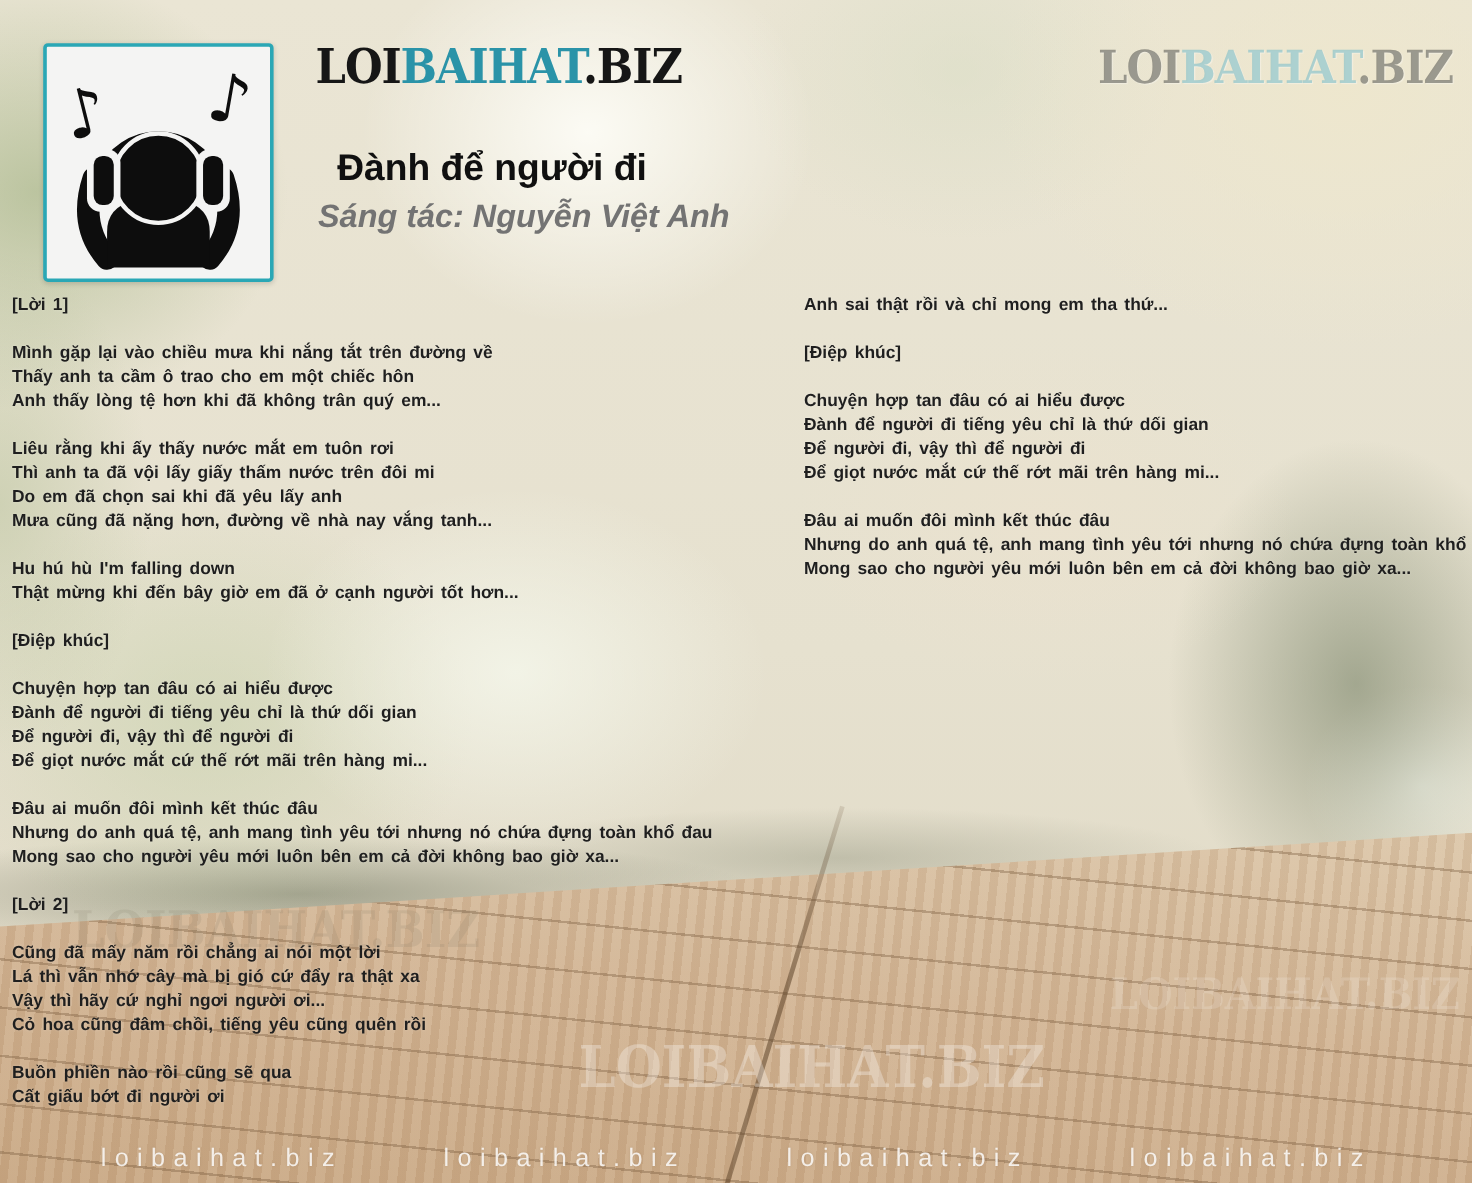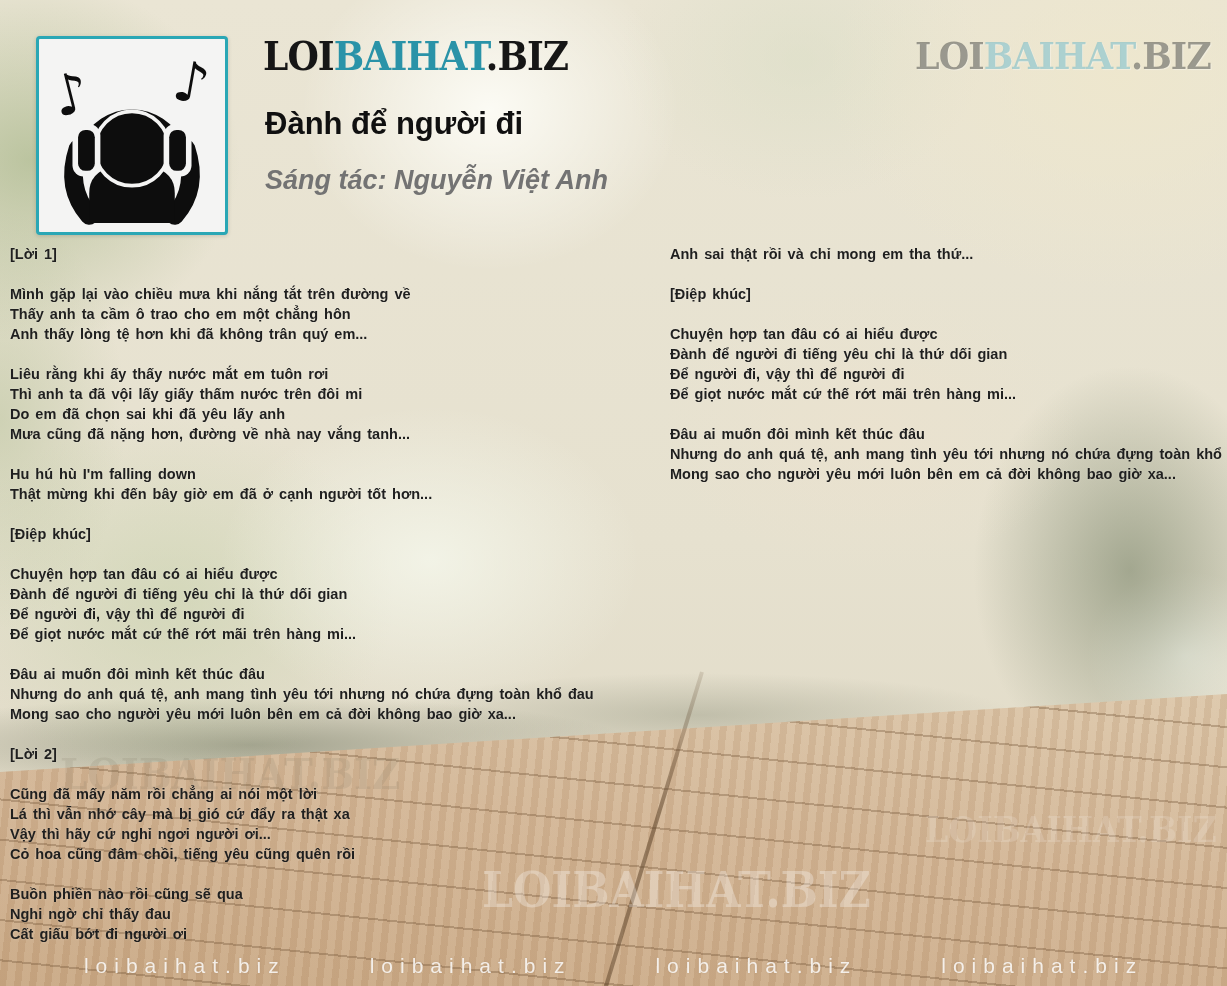--- a/index.html
+++ b/index.html
@@ -49,21 +49,21 @@
   .logo-box svg{width:100%;height:100%;}
   .brand{
     position:absolute;left:263px;top:32px;
     font-family:"DejaVu Serif","Liberation Serif",serif;
     font-weight:bold;font-size:40px;letter-spacing:-1px;
     transform:scaleX(.9);transform-origin:left top;white-space:nowrap;
   }
   .brand .t-dark{color:#161616;}
   .brand .t-teal{color:#2a93a8;}
   .song-title{
-    position:absolute;left:265px;top:106px;margin:0;
+    position:absolute;left:265px;top:106px;margin:16px;
     font-size:31px;font-weight:bold;color:#101010;white-space:nowrap;
   }
   .composer{
     position:absolute;left:265px;top:165px;
     font-size:27px;font-weight:bold;font-style:italic;color:#737373;white-space:nowrap;
   }
   
   .wm-top-right{
     position:absolute;left:915px;top:33px;
     font-family:"DejaVu Serif","Liberation Serif",serif;
@@ -154,21 +154,21 @@
   </div>
   <h1 class="song-title">Đành để người đi</h1>
   <div class="composer">Sáng tác: Nguyễn Việt Anh</div>
 
   <div class="col col-left">
     <div class="block">
       <div class="line">[Lời 1]</div>
     </div>
     <div class="block">
       <div class="line">Mình gặp lại vào chiều mưa khi nắng tắt trên đường về</div>
-      <div class="line">Thấy anh ta cầm ô trao cho em một chẳng hôn</div>
+      <div class="line">Thấy anh ta cầm ô trao cho em một chiếc hôn</div>
       <div class="line">Anh thấy lòng tệ hơn khi đã không trân quý em...</div>
     </div>
     <div class="block">
       <div class="line">Liêu rằng khi ấy thấy nước mắt em tuôn rơi</div>
       <div class="line">Thì anh ta đã vội lấy giấy thấm nước trên đôi mi</div>
       <div class="line">Do em đã chọn sai khi đã yêu lấy anh</div>
       <div class="line">Mưa cũng đã nặng hơn, đường về nhà nay vắng tanh...</div>
     </div>
     <div class="block">
       <div class="line">Hu hú hù I'm falling down</div>
@@ -192,21 +192,20 @@
       <div class="line">[Lời 2]</div>
     </div>
     <div class="block">
       <div class="line">Cũng đã mấy năm rồi chẳng ai nói một lời</div>
       <div class="line">Lá thì vẫn nhớ cây mà bị gió cứ đẩy ra thật xa</div>
       <div class="line">Vậy thì hãy cứ nghỉ ngơi người ơi...</div>
       <div class="line">Cỏ hoa cũng đâm chồi, tiếng yêu cũng quên rồi</div>
     </div>
     <div class="block">
       <div class="line">Buồn phiền nào rồi cũng sẽ qua</div>
-      <div class="line">Nghi ngờ chỉ thấy đau</div>
       <div class="line">Cất giấu bớt đi người ơi</div>
     </div>
   </div>
 
   <div class="col col-right">
     <div class="block">
       <div class="line">Anh sai thật rồi và chỉ mong em tha thứ...</div>
     </div>
     <div class="block">
       <div class="line">[Điệp khúc]</div>

